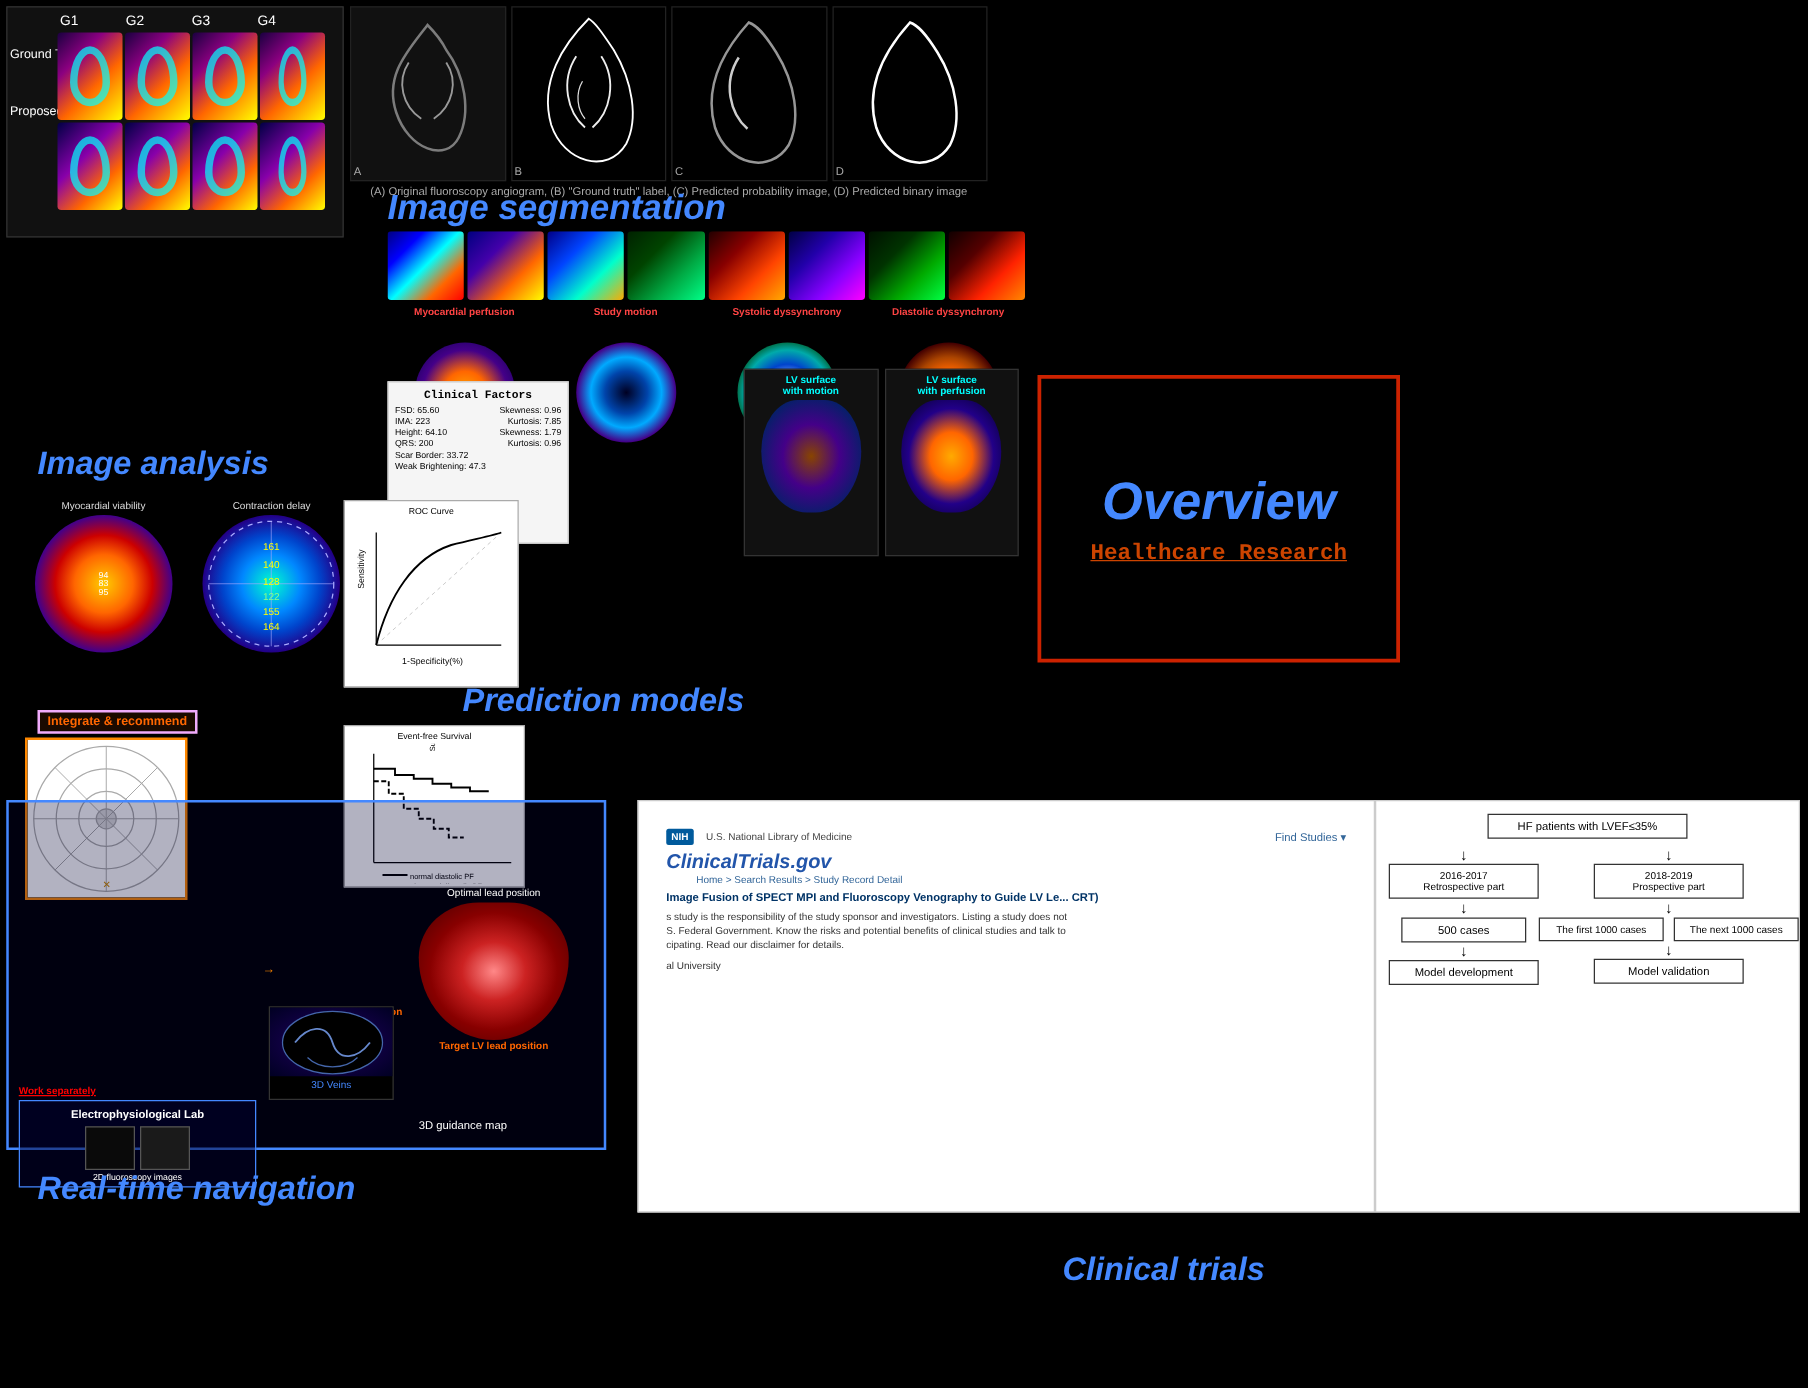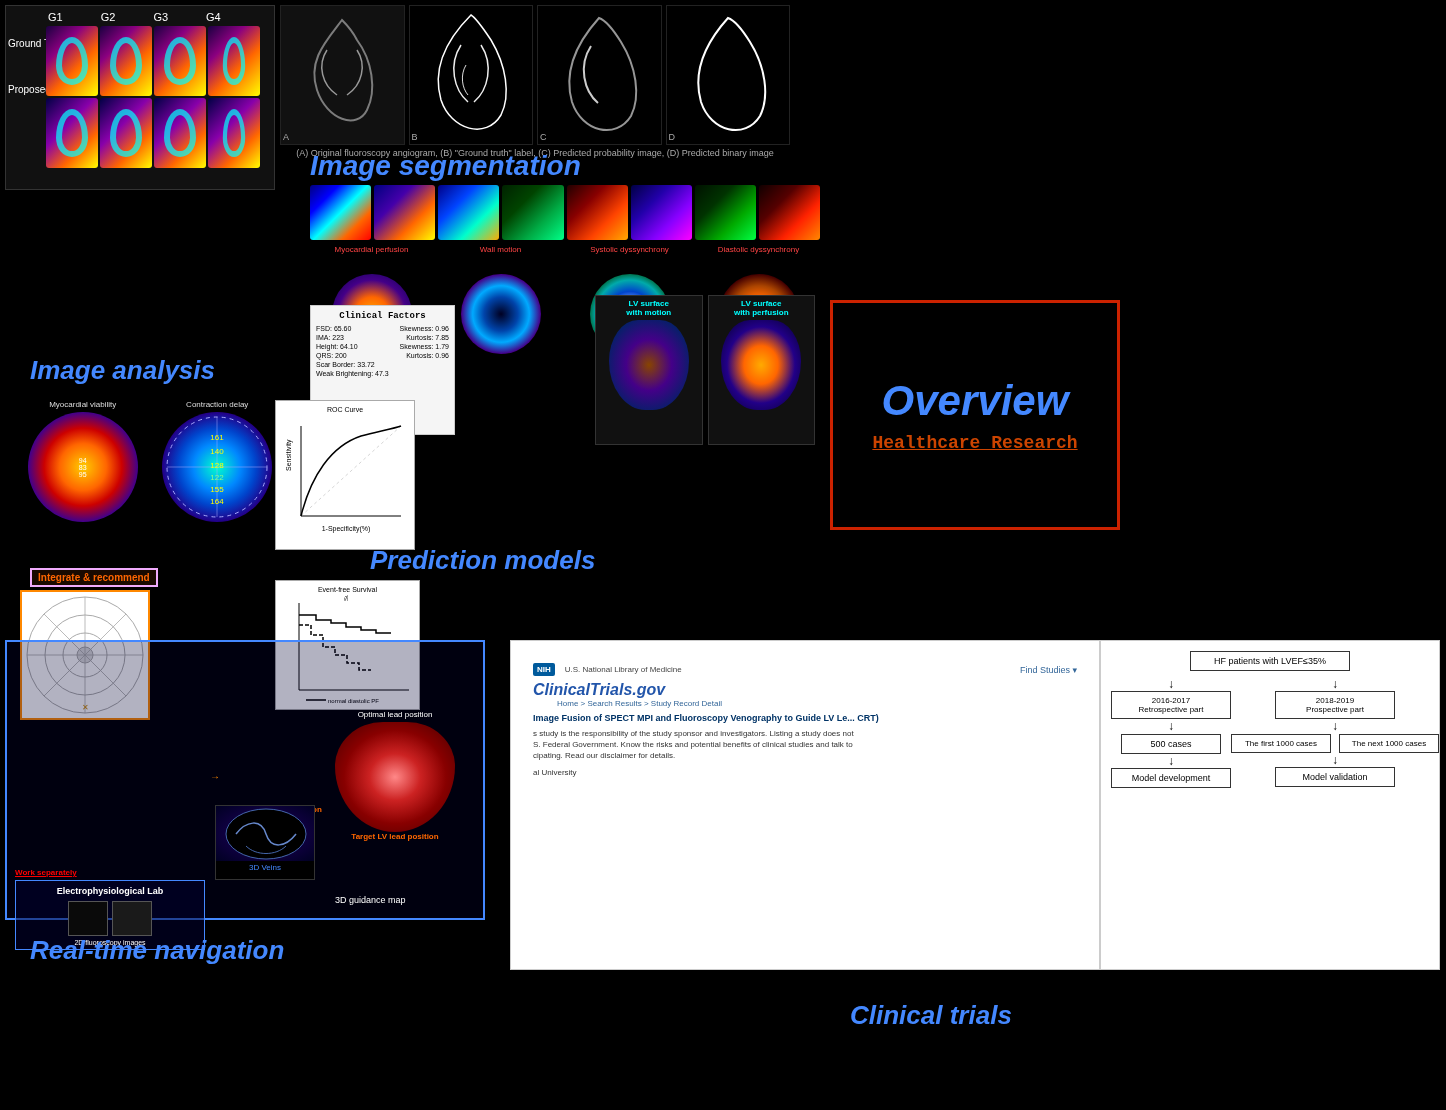--- a/index.html
+++ b/index.html
@@ -163,21 +163,21 @@
       position: relative;
       display: flex;
       flex-direction: column;
       align-items: center;
     }
 
     .bulls-label {
       color: #ff4444;
       font-size: 8px;
       margin-bottom: 20px;
-      font-weight: normal;
+      font-weight: bold;
     }
 
     .bulls-eye {
       width: 80px;
       height: 80px;
       border-radius: 50%;
       position: relative;
       overflow: hidden;
     }
 
@@ -819,21 +819,21 @@
     <div class="spect-small" style="background:linear-gradient(135deg,#001100,#003300,#00aa00,#00ff44);"></div>
     <div class="spect-small" style="background:linear-gradient(135deg,#110000,#550000,#ff2200,#ff8800);"></div>
   </div>
 
   <div class="section-bulls">
     <div class="bulls-item">
       <div class="bulls-label">Myocardial perfusion</div>
       <div class="bulls-eye bulls-eye-1"></div>
     </div>
     <div class="bulls-item">
-      <div class="bulls-label">Wall motion</div>
+      <div class="bulls-label">Study motion</div>
       <div class="bulls-eye bulls-eye-2"></div>
     </div>
     <div class="bulls-item">
       <div class="bulls-label">Systolic dyssynchrony</div>
       <div class="bulls-eye bulls-eye-3"></div>
     </div>
     <div class="bulls-item">
       <div class="bulls-label">Diastolic dyssynchrony</div>
       <div class="bulls-eye bulls-eye-4"></div>
     </div>

